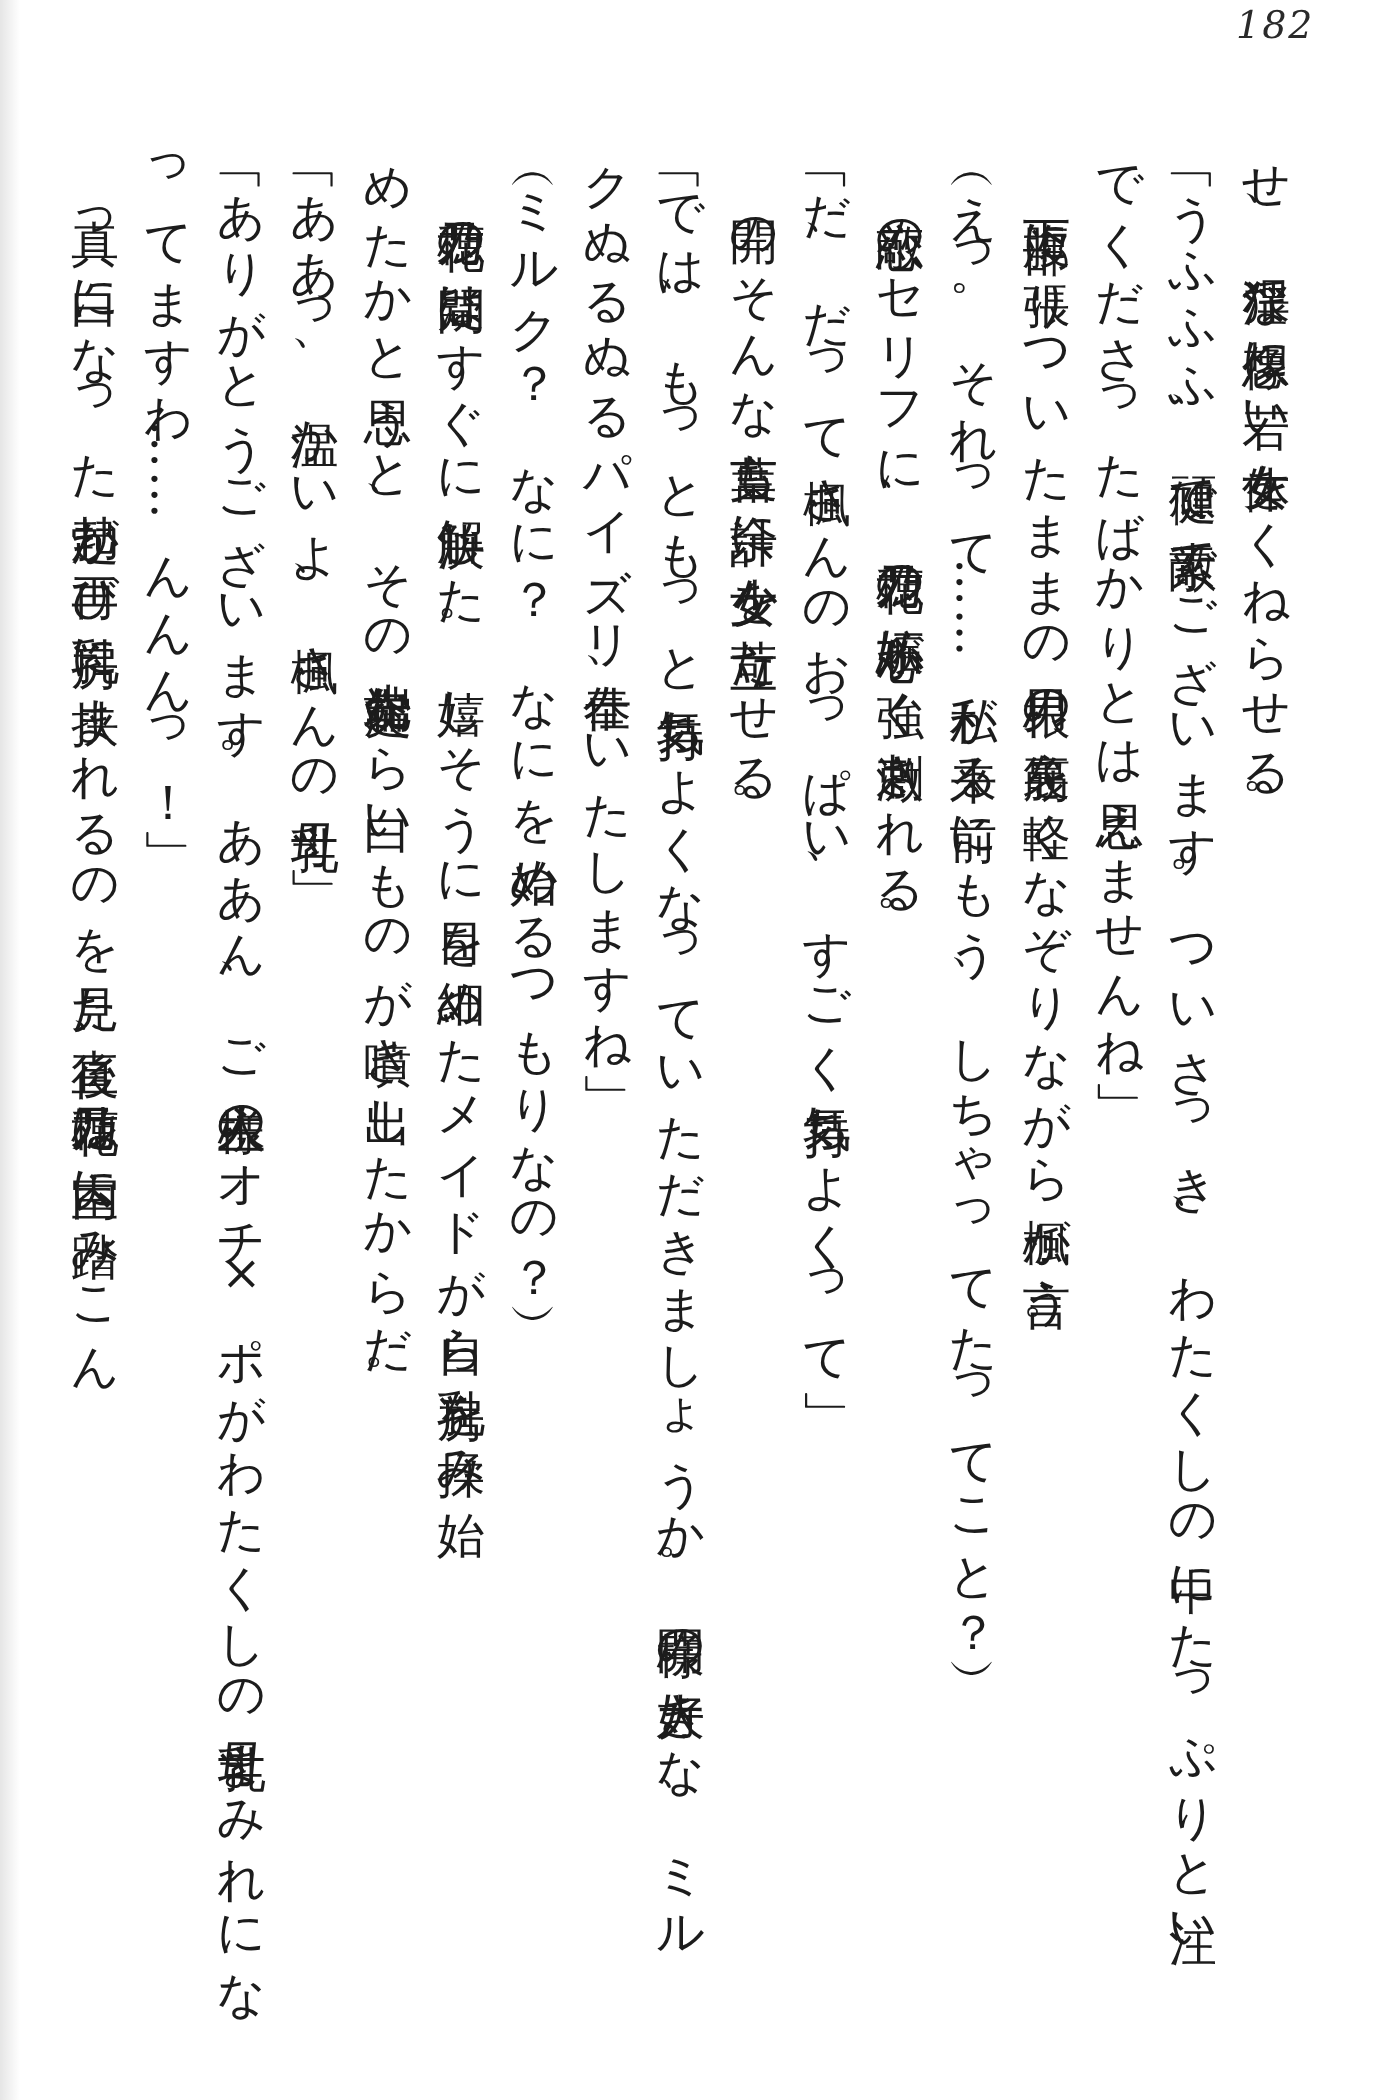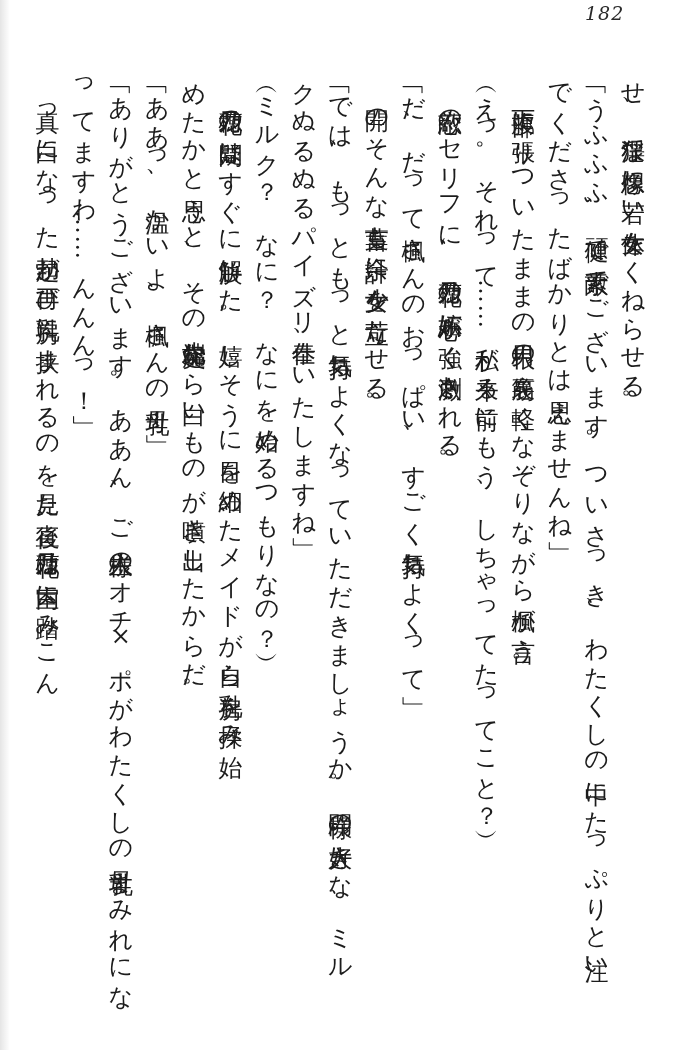--- a/index.html
+++ b/index.html
@@ -13,21 +13,21 @@
   }
   .edge-shadow {
     position: absolute;
     left: 0; top: 0; bottom: 0;
     width: 10px;
     background: linear-gradient(to right, rgba(0,0,0,0.10), rgba(0,0,0,0));
   }
   .page-number {
     position: absolute;
     top: 2px;
-    left: 585px;
+    left: 618px;
     font-style: italic;
     font-size: 19px;
     letter-spacing: 1px;
     color: #2a2a2a;
   }
   .text-block {
     position: absolute;
     top: 66px;
     right: 42px;
     width: 624px;

